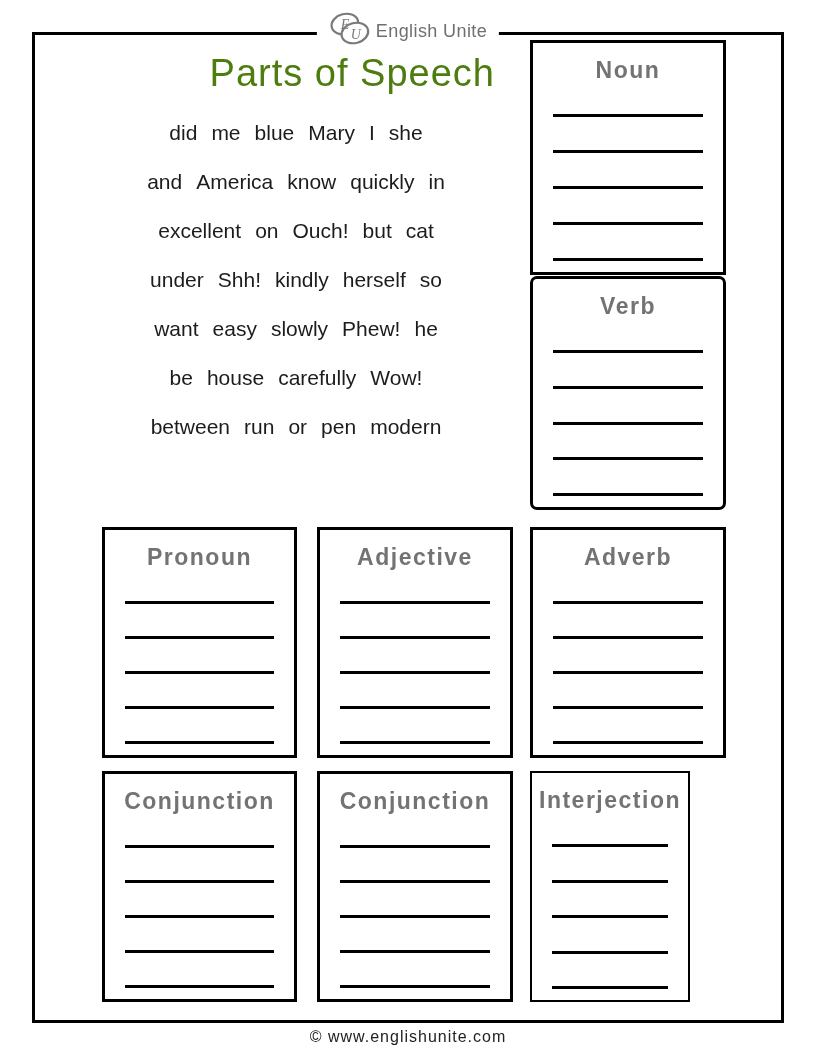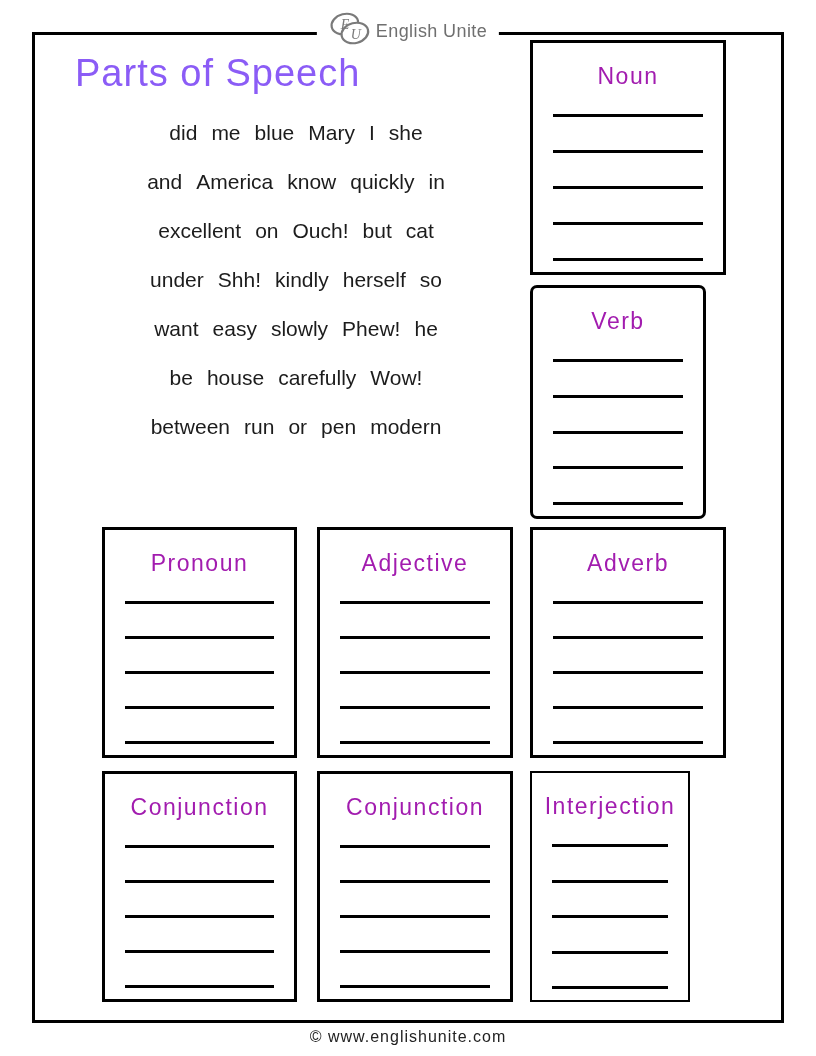--- a/index.html
+++ b/index.html
@@ -40,25 +40,25 @@
     color: #6f6f6f;
     letter-spacing: 0.4px;
     white-space: nowrap;
   }
 
   
   .title {
     position: absolute;
     top: 52px; left: 75px;
     width: 420px;
-    text-align: left;
+    text-align: right;
     font-size: 38px;
     font-weight: 500;
     letter-spacing: 1px;
-    color: #8b5cf6;
+    color: #4d7c0f;
     z-index: 2;
   }
 
   
   .word-bank {
     position: absolute;
     top: 108px; left: 78px;
     width: 436px;
     z-index: 2;
   }
@@ -74,39 +74,39 @@
   }
 
   
   .pos-box {
     position: absolute;
     border: 3px solid #000000;
     background: #ffffff;
     z-index: 2;
   }
   .box-title {
-    margin-top: 20px;
+    margin-top: 14px;
     text-align: center;
     font-size: 23px;
-    font-weight: 400;
+    font-weight: 700;
     letter-spacing: 1.5px;
-    color: #a21caf;
+    color: #737373;
   }
   .box-lines {
     position: absolute;
     left: 20px; right: 20px;
     top: 71px; bottom: 11px;
     display: flex;
     flex-direction: column;
     justify-content: space-between;
   }
   .wline { height: 3px; background: #000000; }
 
   .box-noun         { left: 530px; top: 40px;  width: 196px; height: 235px; }
-  .box-verb         { left: 530px; top: 285px; width: 176px; height: 234px; border-radius: 7px; }
+  .box-verb         { left: 530px; top: 276px; width: 196px; height: 234px; border-radius: 7px; }
   .box-pronoun      { left: 102px; top: 527px; width: 195px; height: 231px; }
   .box-adjective    { left: 317px; top: 527px; width: 196px; height: 231px; }
   .box-adverb       { left: 530px; top: 527px; width: 196px; height: 231px; }
   .box-preposition  { left: 102px; top: 771px; width: 195px; height: 231px; }
   .box-conjunction  { left: 317px; top: 771px; width: 196px; height: 231px; }
   .box-interjection { left: 530px; top: 771px; width: 160px; height: 231px; border-width: 2px; }
 
   
   .footer {
     position: absolute;

